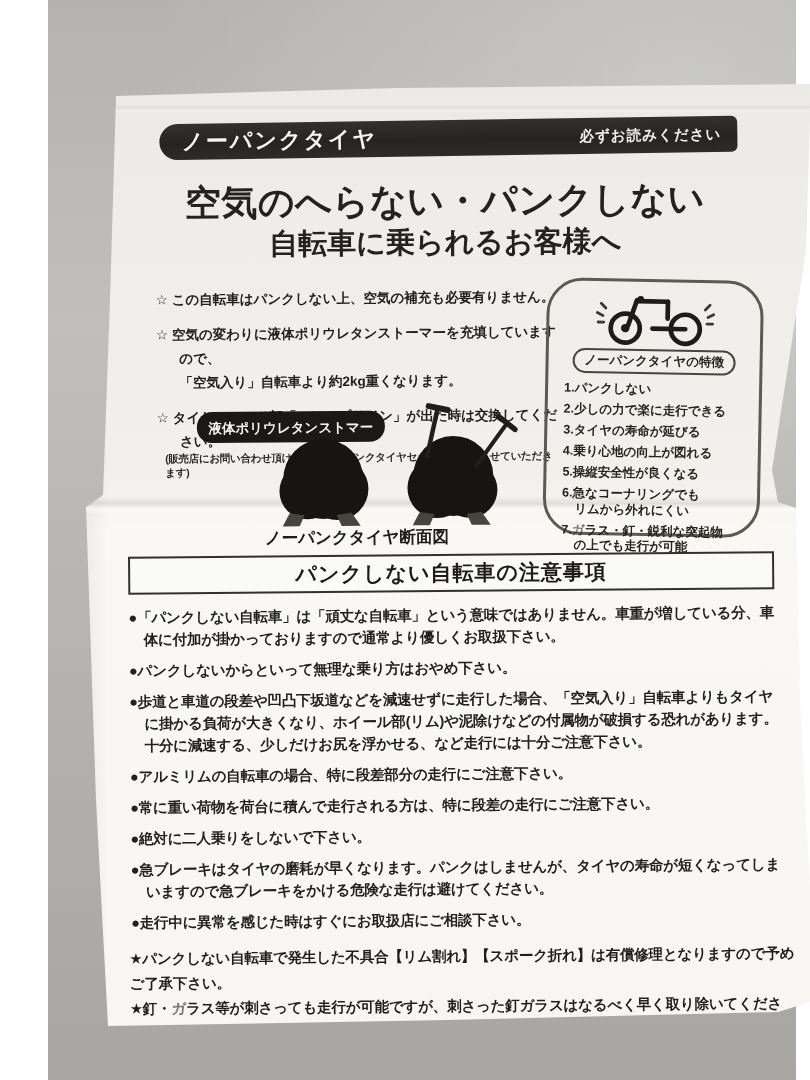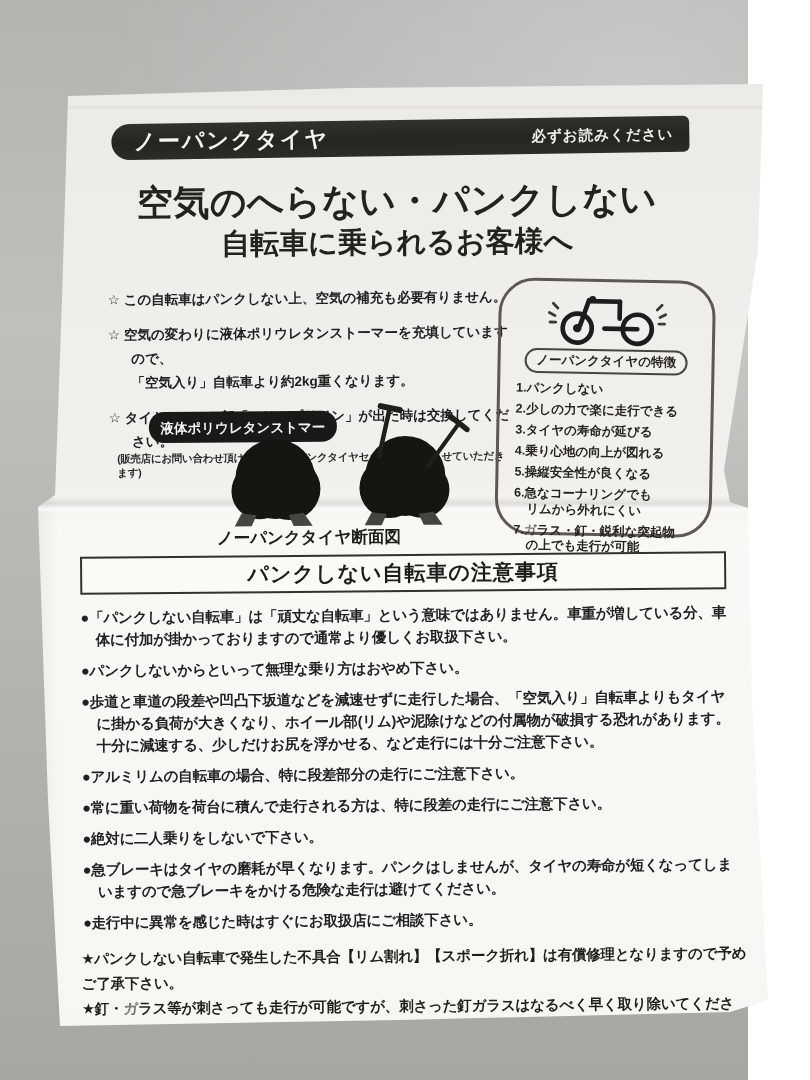--- a/index.html
+++ b/index.html
@@ -7,20 +7,21 @@
   body{
     font-family:"Liberation Sans","DejaVu Sans",sans-serif;
     color:#1f1e1b;
     overflow:hidden;
   }
   .scene{
     position:relative; width:748px; height:1080px;
     background:
       radial-gradient(circle at 85% 8%, rgba(255,255,255,0.25), rgba(255,255,255,0) 45%),
       linear-gradient(180deg,#b4b3b0 0%, #c0bfbc 30%, #b2b1ae 68%, #a7a6a3 100%);
+    margin-left: 48px;
   }
   .paper{
     position:absolute; left:30px; top:80px; width:740px; height:950px;
     background:
       linear-gradient(90deg, rgba(100,95,88,0.10), rgba(100,95,88,0) 4%),
       linear-gradient(180deg,#eceae6 0%, #f0eeea 20%, #f2f0ec 42%, #f9f8f4 47%, #f7f6f2 100%);
     clip-path:polygon(38px 16px,320px 8px,733px 4px,728px 170px,694px 390px,700px 422px,718px 428px,722px 620px,738px 920px,700px 932px,370px 940px,30px 946px,18px 720px,8px 427px,25px 415px,32px 220px);
     filter:drop-shadow(0 9px 14px rgba(55,53,50,0.38));
   }
   .crease-mid{

